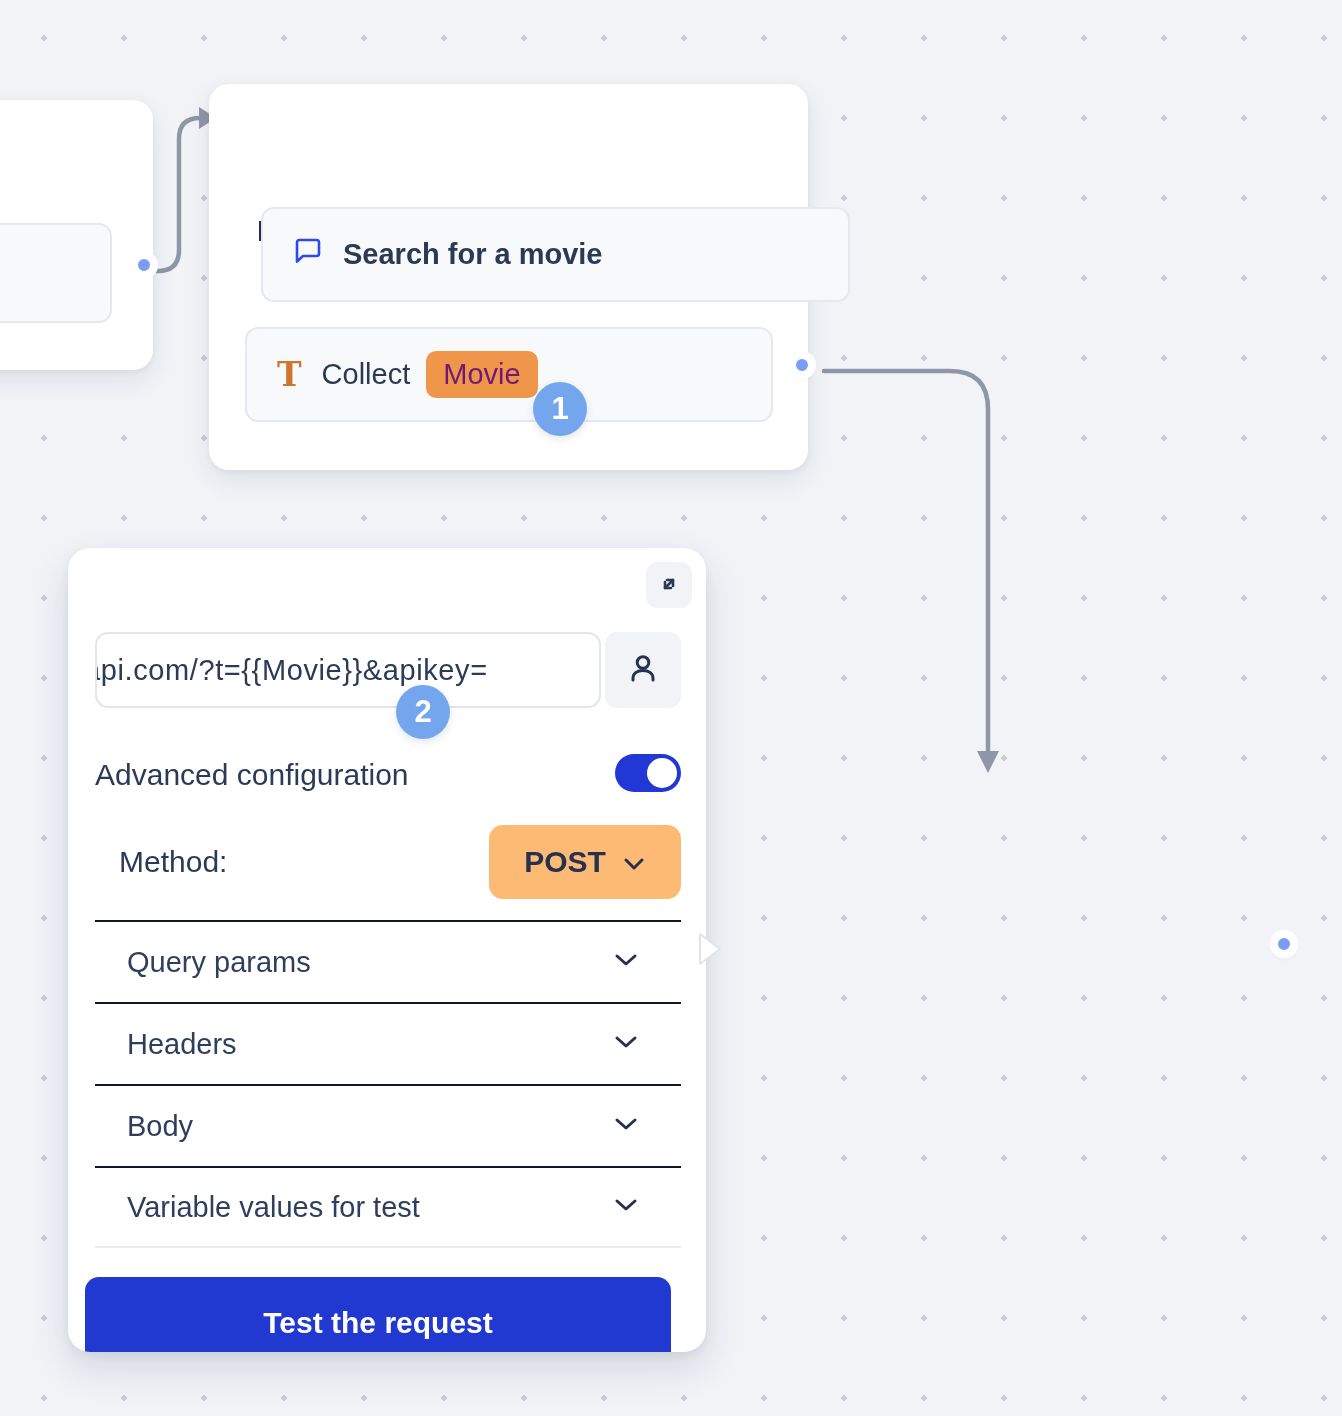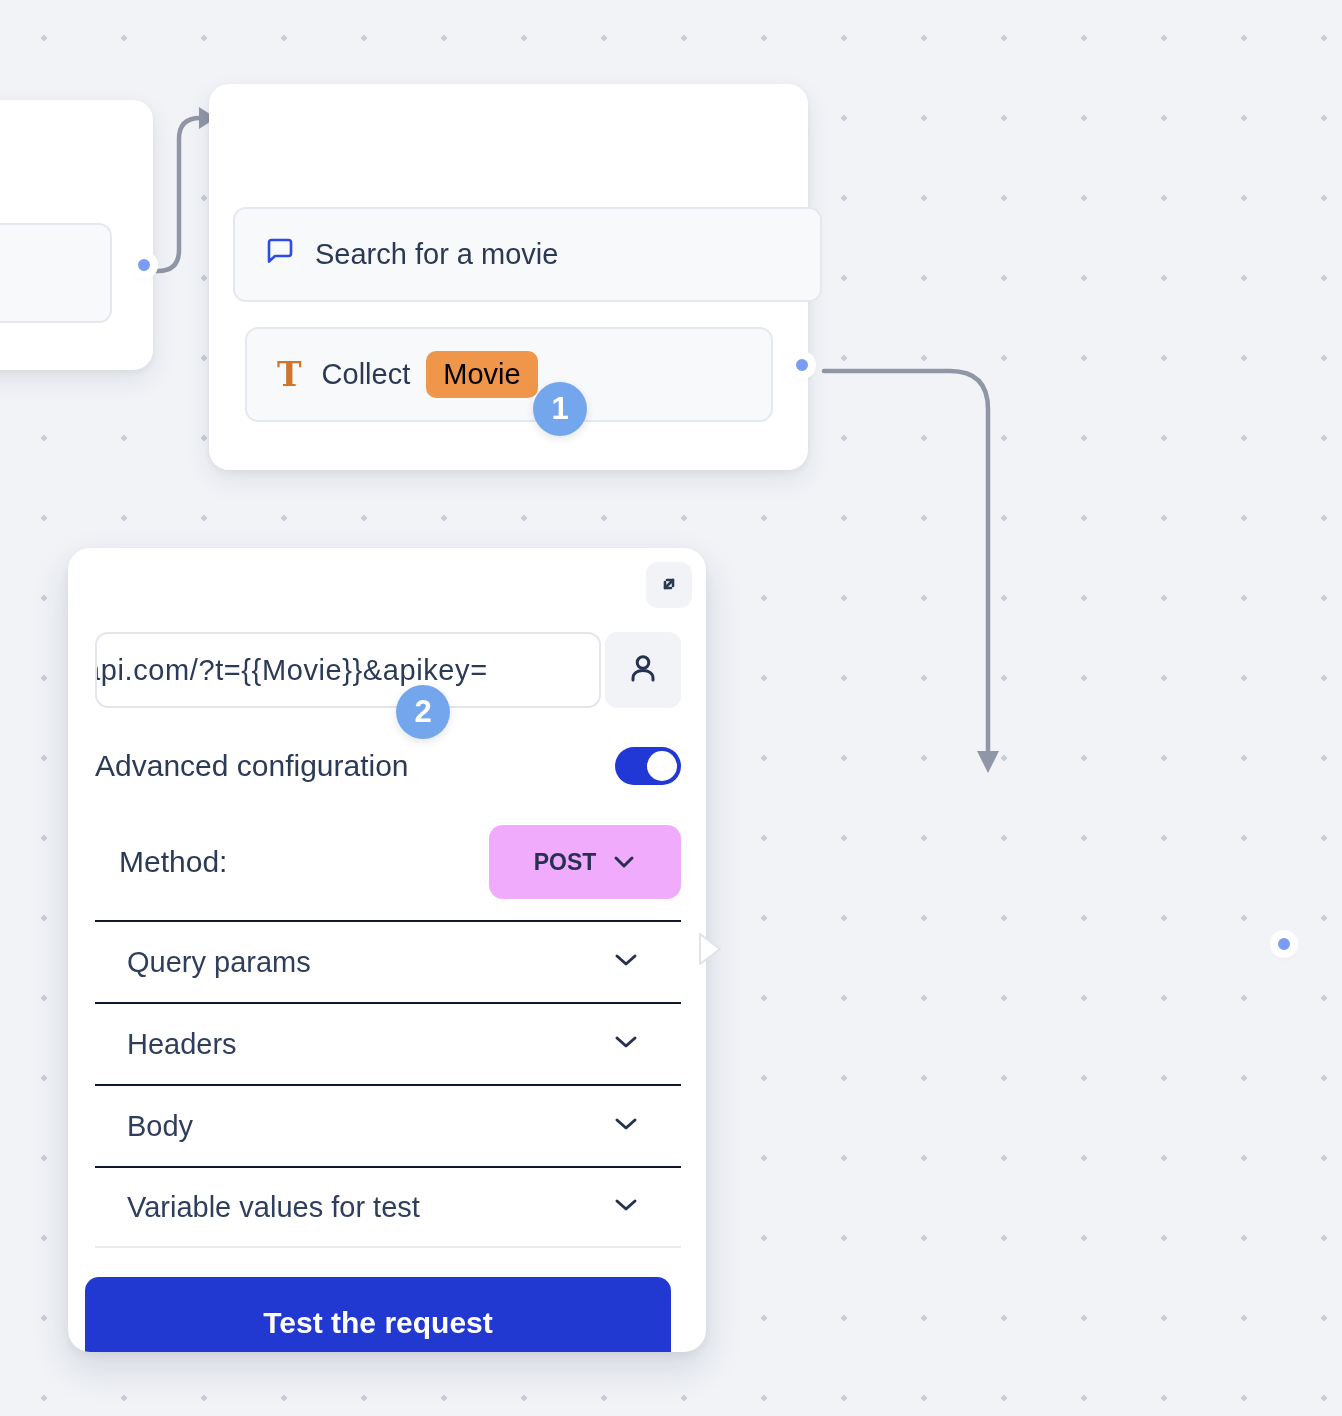--- a/index.html
+++ b/index.html
@@ -48,25 +48,25 @@
     box-shadow:0 3px 8px rgba(28,40,70,.12);
   }
 
   
   #left-node { left:-44px; top:100px; width:197px; height:270px; }
   #left-node .node-item { left:24px; top:123px; width:132px; height:100px; }
 
   
   #movie-node { left:209px; top:84px; width:599px; height:386px; }
   #movie-node .node-title { left:48px; top:130px; }
-  #movie-node .item-message { left:24px; top:123px; width:589px; height:95px; }
+  #movie-node .item-message { left:52px; top:123px; width:589px; height:95px;font-weight:bold; }
   #movie-node .item-collect { left:36px; top:243px; width:528px; height:95px; }
   .t-icon { font-family:"DejaVu Serif","Liberation Serif",serif; font-size:33px; font-weight:700; color:#d0752b; line-height:1; }
   .var-badge {
-    background:#f0964a; color:#000000; border-radius:10px;
+    background:#f0964a; color:#701a75; border-radius:10px;
     padding:7px 17px; font-size:29px; margin-left:-4px;
   }
   #movie-node .step-badge { left:324px; top:298px; }
 
   
   #panel {
     position:absolute; left:68px; top:548px; width:638px; height:804px;
     background:#ffffff; border-radius:22px; z-index:30; overflow:hidden;
     box-shadow:0 16px 38px rgba(28,40,70,.14), 0 4px 10px rgba(28,40,70,.06);
   }
@@ -82,41 +82,41 @@
   }
   #url-input .value {
     font-size:29px; color:#2b3a57; white-space:nowrap;
     margin-left:-13px; letter-spacing:.6px;
   }
   #person-btn { left:537px; top:84px; width:76px; height:76px; }
   #panel .step-badge { left:328px; top:137px; }
 
   .adv-row {
     position:absolute; left:27px; top:192px; width:586px; height:52px;
-    display:flex; align-items:center; justify-content:space-between;
+    display:flex; align-items:flex-end; justify-content:space-between;
   }
   .adv-label { font-size:30px; color:#2b3a57; }
   .toggle {
     position:relative; width:66px; height:38px; border-radius:19px;
     background:#2137d6; cursor:pointer;
   }
   .toggle .knob {
     position:absolute; top:4px; left:32px; width:30px; height:30px;
     border-radius:50%; background:#ffffff;
   }
 
   .method-row {
     position:absolute; left:27px; top:277px; width:586px; height:74px;
     display:flex; align-items:center; justify-content:space-between;
   }
   .method-label { font-size:30px; color:#2b3a57;margin-left:24px; }
   .select-btn {
-    width:192px; height:74px; background:#f0abfc; border:none; border-radius:14px;
+    width:192px; height:74px; background:#fdba74; border:none; border-radius:14px;
     display:flex; align-items:center; justify-content:center; gap:16px;
-    font-size:23px; font-weight:700; color:#25314e; cursor:pointer;
+    font-size:30px; font-weight:700; color:#25314e; cursor:pointer;
     font-family:inherit;
   }
 
   .sections { position:absolute; left:27px; top:372px; width:586px; }
   .section-row {
     height:82px; border-top:2px solid #0f172a;
     display:flex; align-items:center; justify-content:space-between;
     padding-left:32px; padding-right:42px; cursor:pointer;
   }
   .section-row:last-child { border-bottom:2px solid #e9ebef; }

